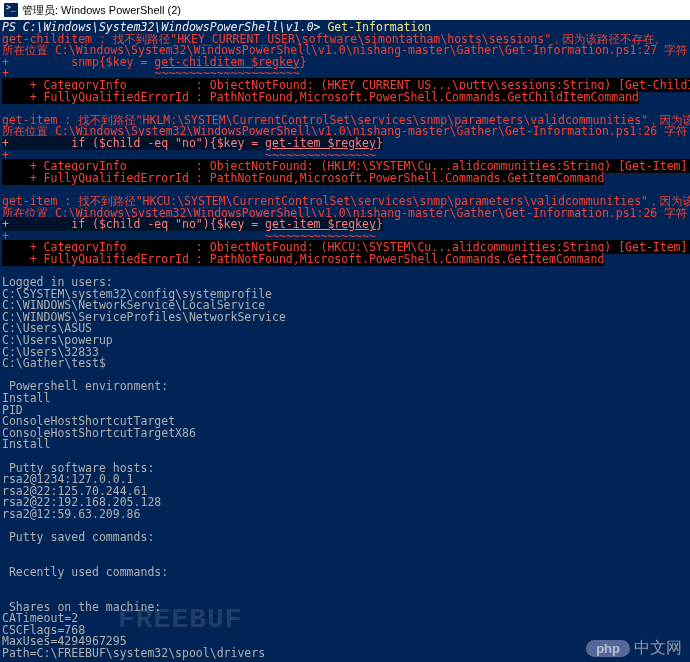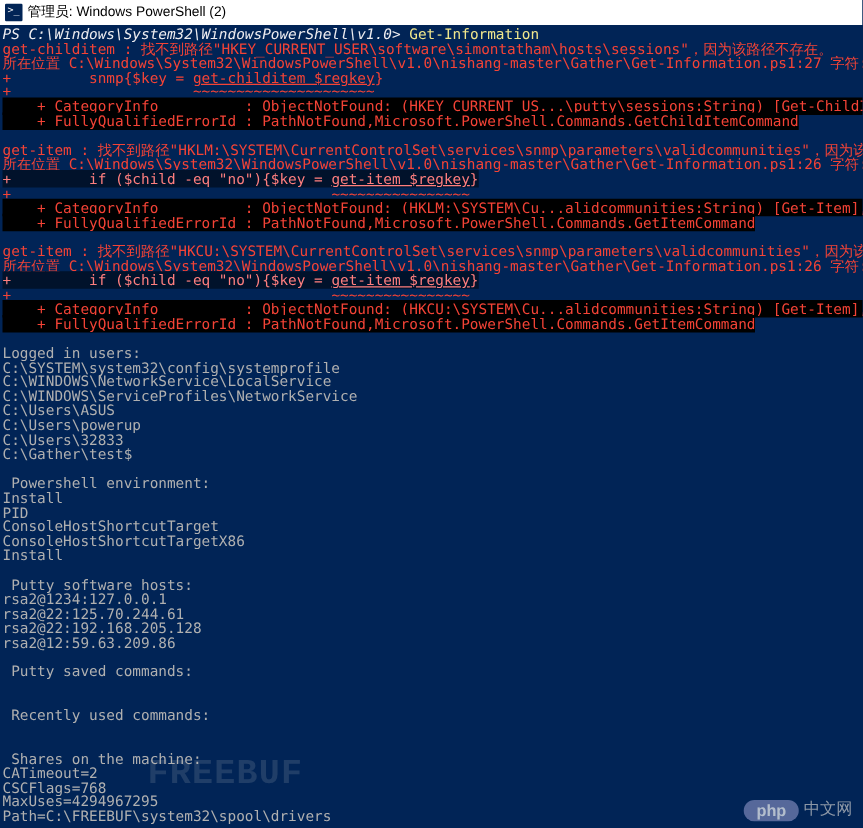--- a/index.html
+++ b/index.html
@@ -71,21 +71,21 @@
     font-family: Arial, sans-serif;
     font-size: 13px;
     font-weight: bold;
     padding: 2px 10px;
     border-radius: 11px;
     margin-right: 4px;
   }
   .php-cn {
     color: #c8c8c8;
     font-family: "Microsoft YaHei", sans-serif;
-    font-size: 13px;
+    font-size: 16px;
   }
   .prompt { color: #eeedf0; font-style: italic; }
   .cmd { color: #f0e68c; }
   .err-red { color: #f44336; }
   .err-bg { color: #f44336; background: #000; }
   .err-hi { color: #ff7f7f; background: #01122b; }
   .underline { text-decoration: underline; }
   .dim-gray { color: #b0b0b0; }
 </style>
 </head>

